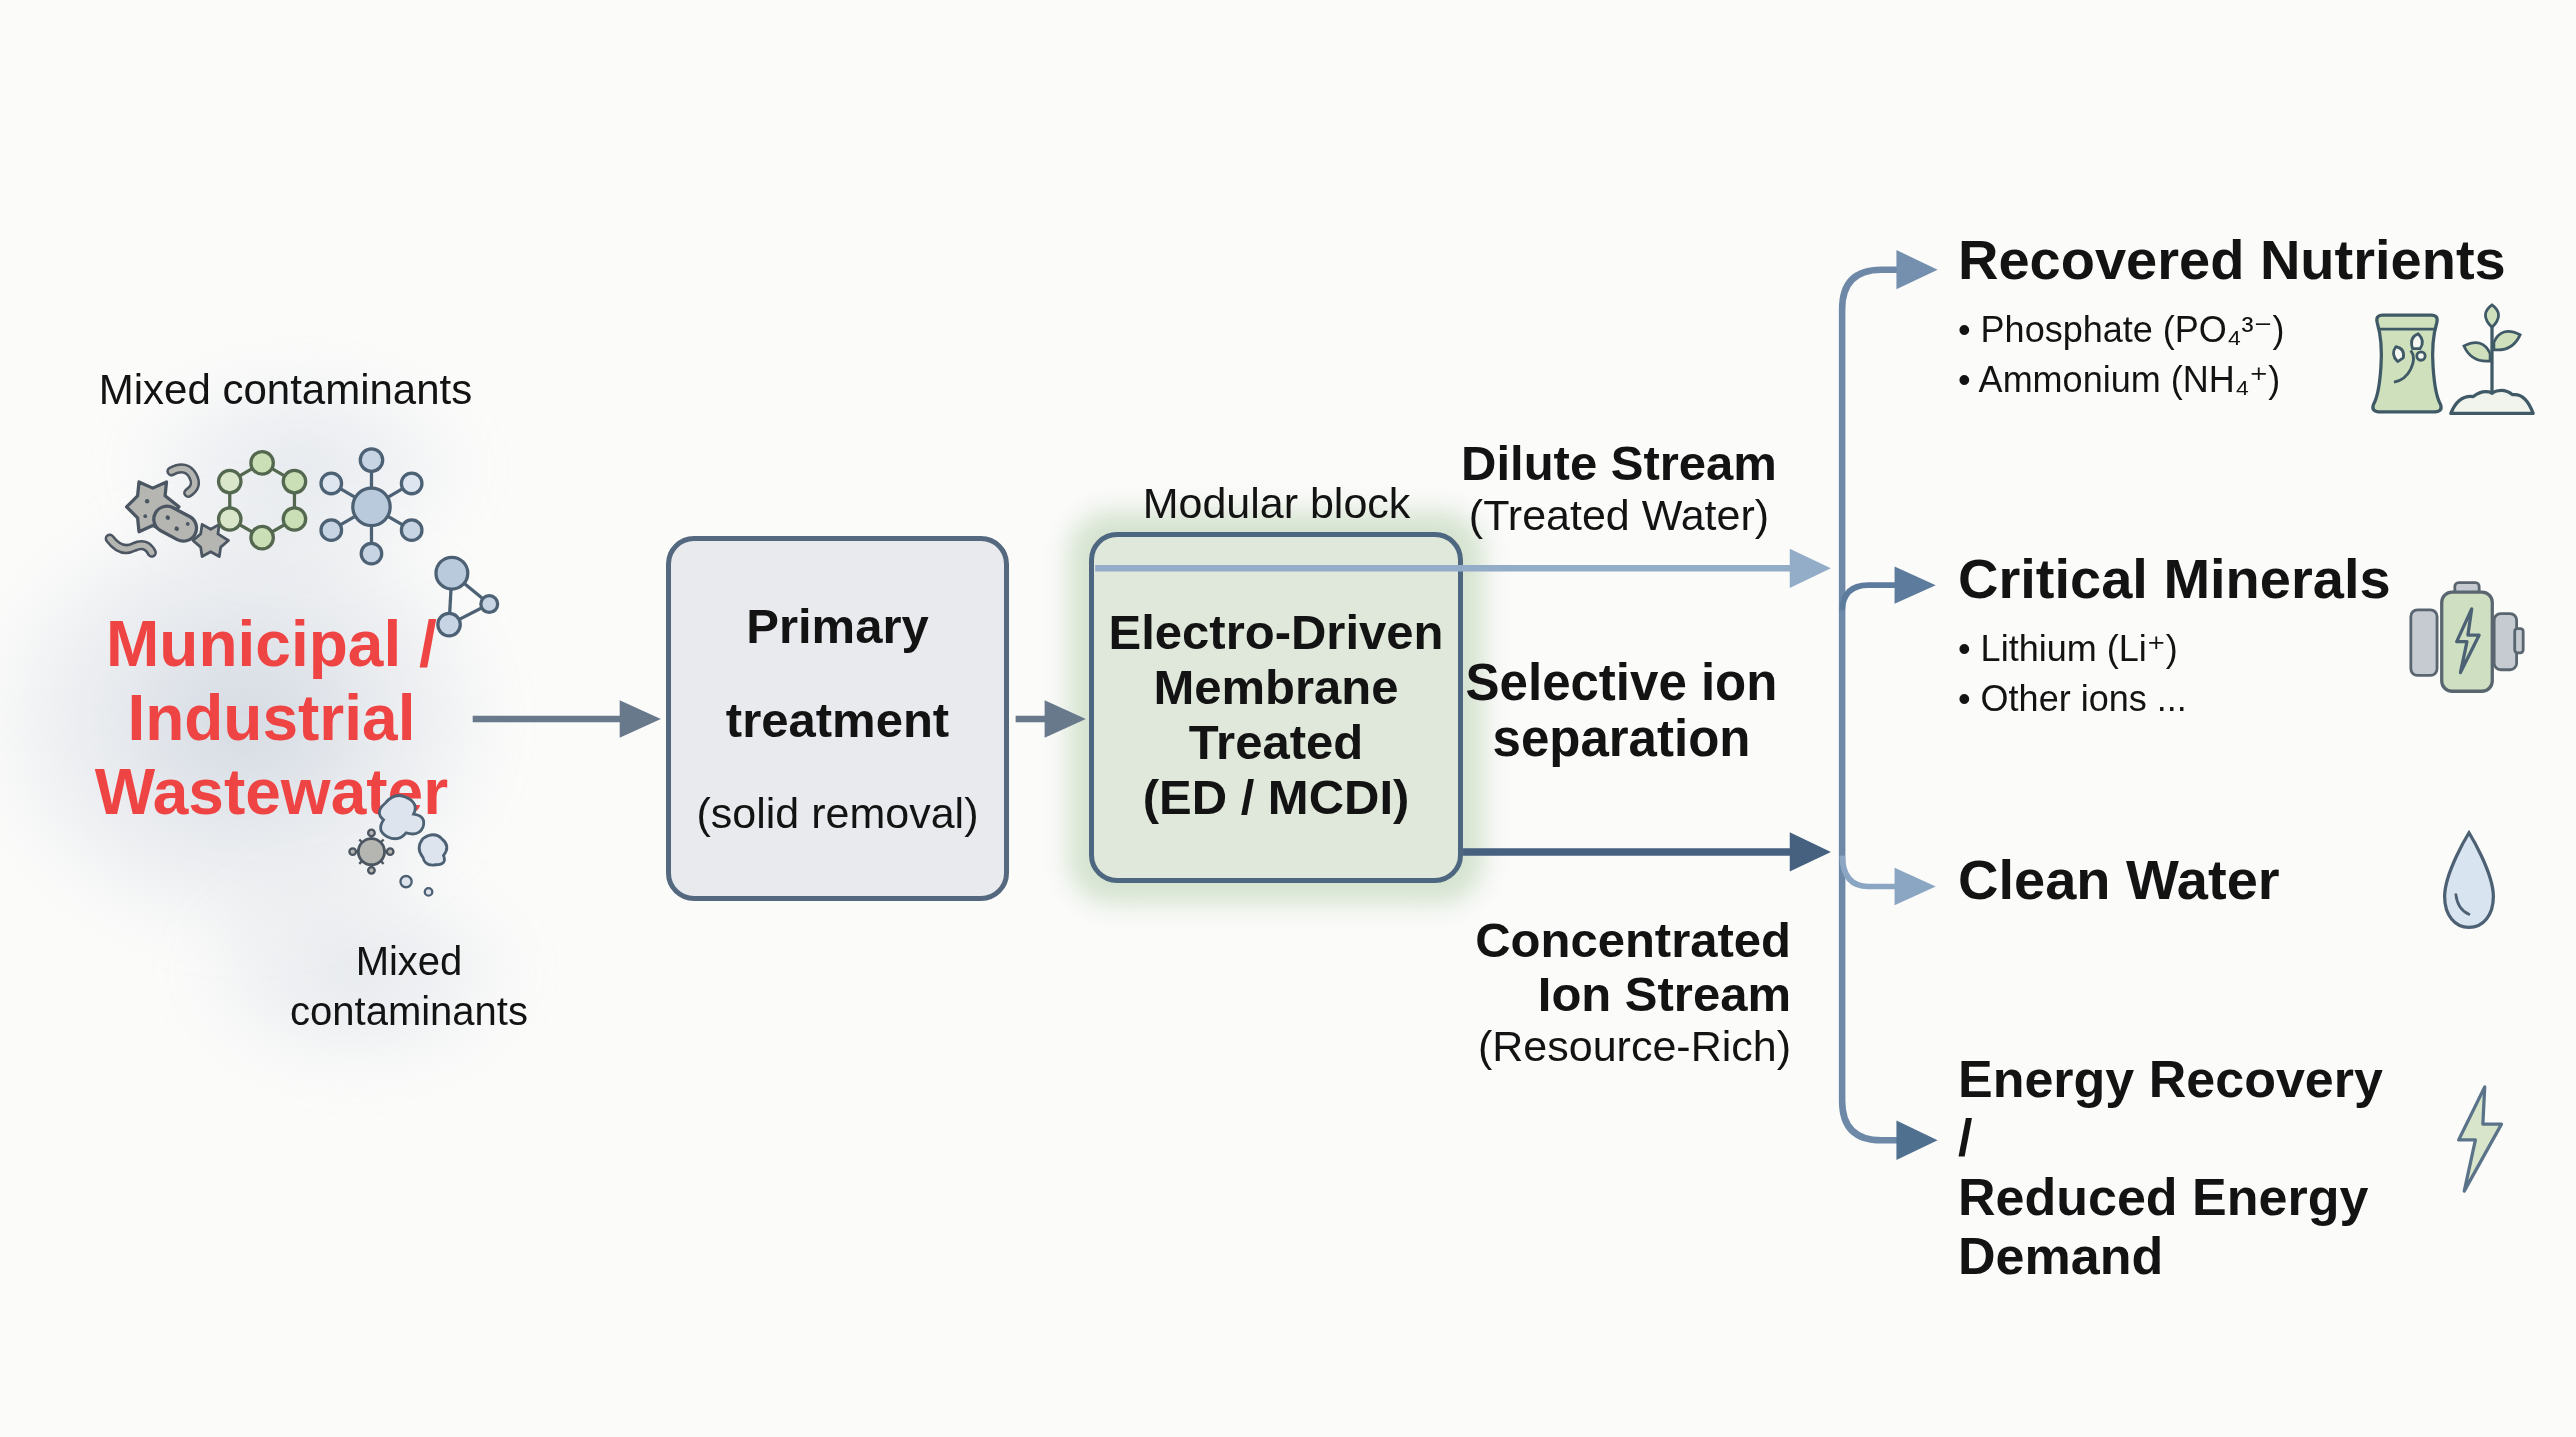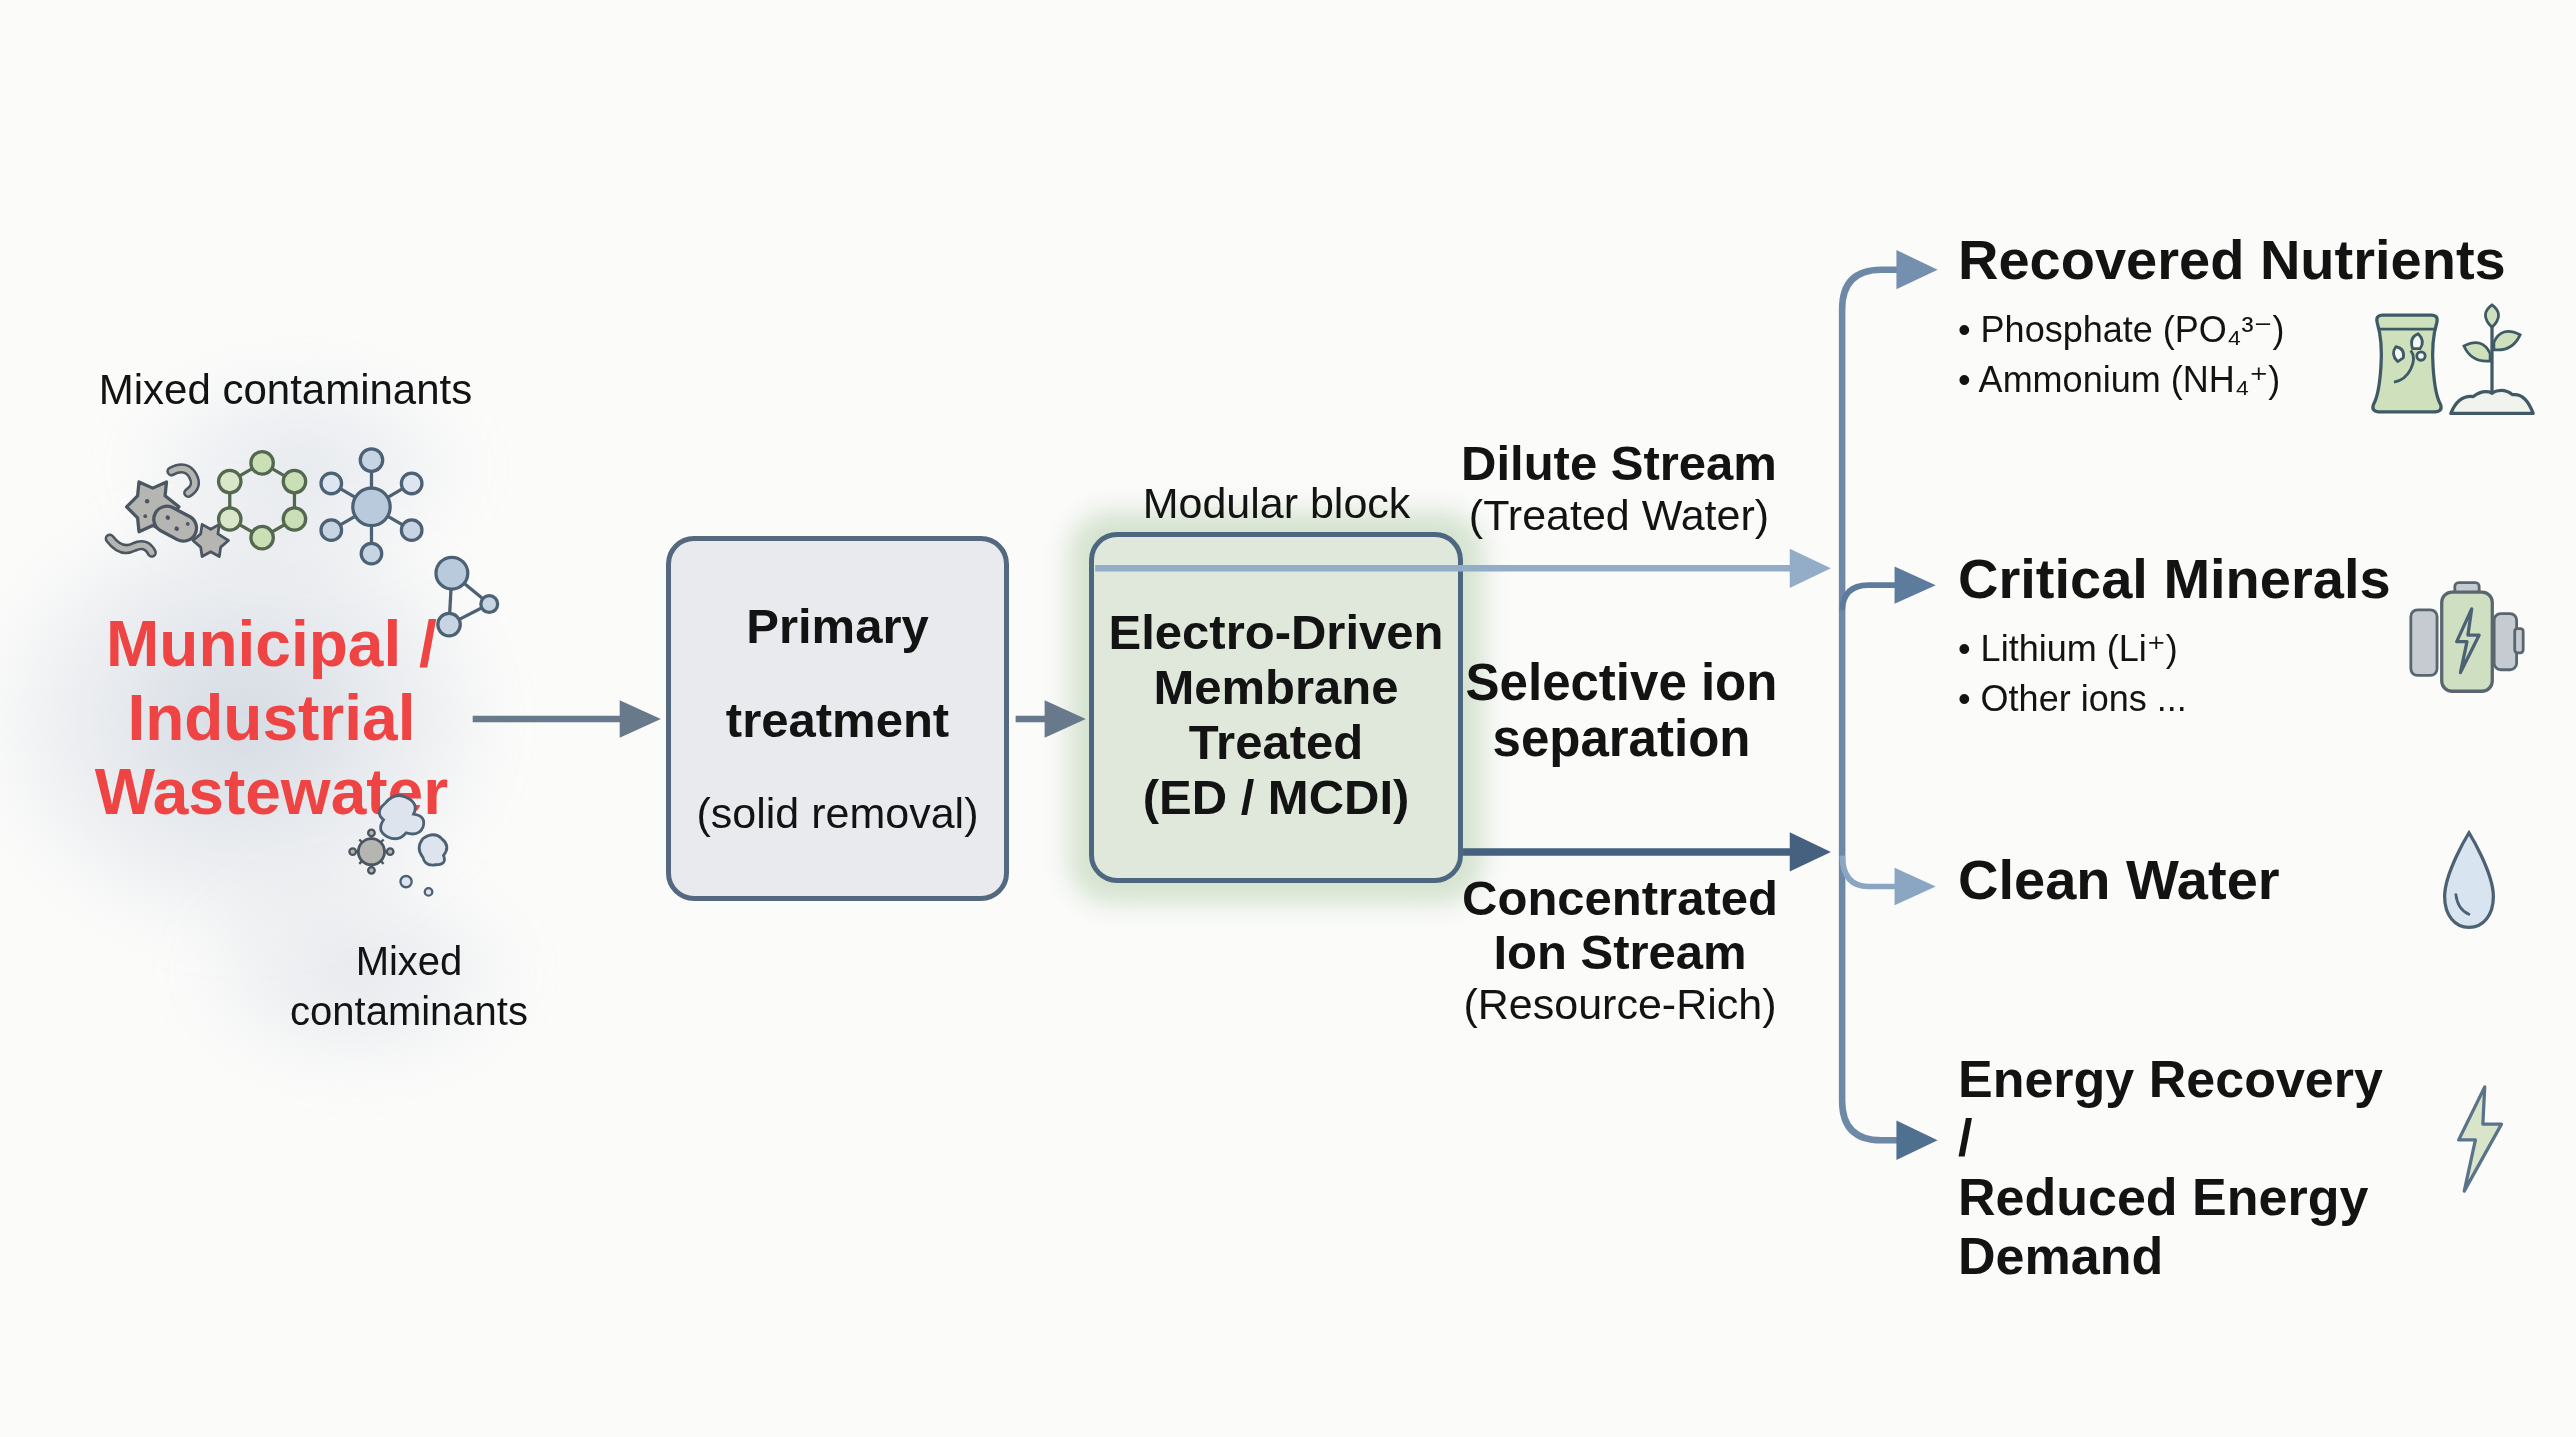--- a/index.html
+++ b/index.html
@@ -38,21 +38,21 @@
        background:#d5e3d0;filter:blur(12px);z-index:0;}
   .membrane-box{left:1089px;top:532px;width:374px;height:351px;background:#dfe8db;border-color:#4e6780;padding-top:15px;}
   .membrane-box .box-line{font-size:49px;line-height:55px;}
 
   .modular{left:1105px;top:479px;width:343px;font-size:43px;}
 
   .stream-title{font-size:49px;font-weight:bold;line-height:54px;}
   .stream-note{font-size:43px;line-height:51px;}
   .dilute-lbl{left:1446px;top:436px;width:346px;}
   .selective-lbl{left:1460px;top:655px;width:323px;font-size:51px;font-weight:bold;line-height:56px;}
-  .concentrated-lbl{left:1449px;top:871px;width:342px;}
+  .concentrated-lbl{left:1449px;top:913px;width:342px;text-align:right;}
 
   .out-title{font-size:56px;font-weight:bold;line-height:60px;}
   .bullets{margin-top:15px;font-size:36px;line-height:50px;}
   .nutrients-blk{left:1958px;top:230px;width:580px;}
   .minerals-blk{left:1958px;top:549px;width:468px;}
   .water-blk{left:1958px;top:850px;width:393px;}
   .energy-blk{left:1958px;top:1050px;width:449px;font-size:52px;font-weight:bold;line-height:59px;}
 
   svg.connectors{position:absolute;left:0;top:0;z-index:2;}
   svg.icon{position:absolute;z-index:3;overflow:visible;}

